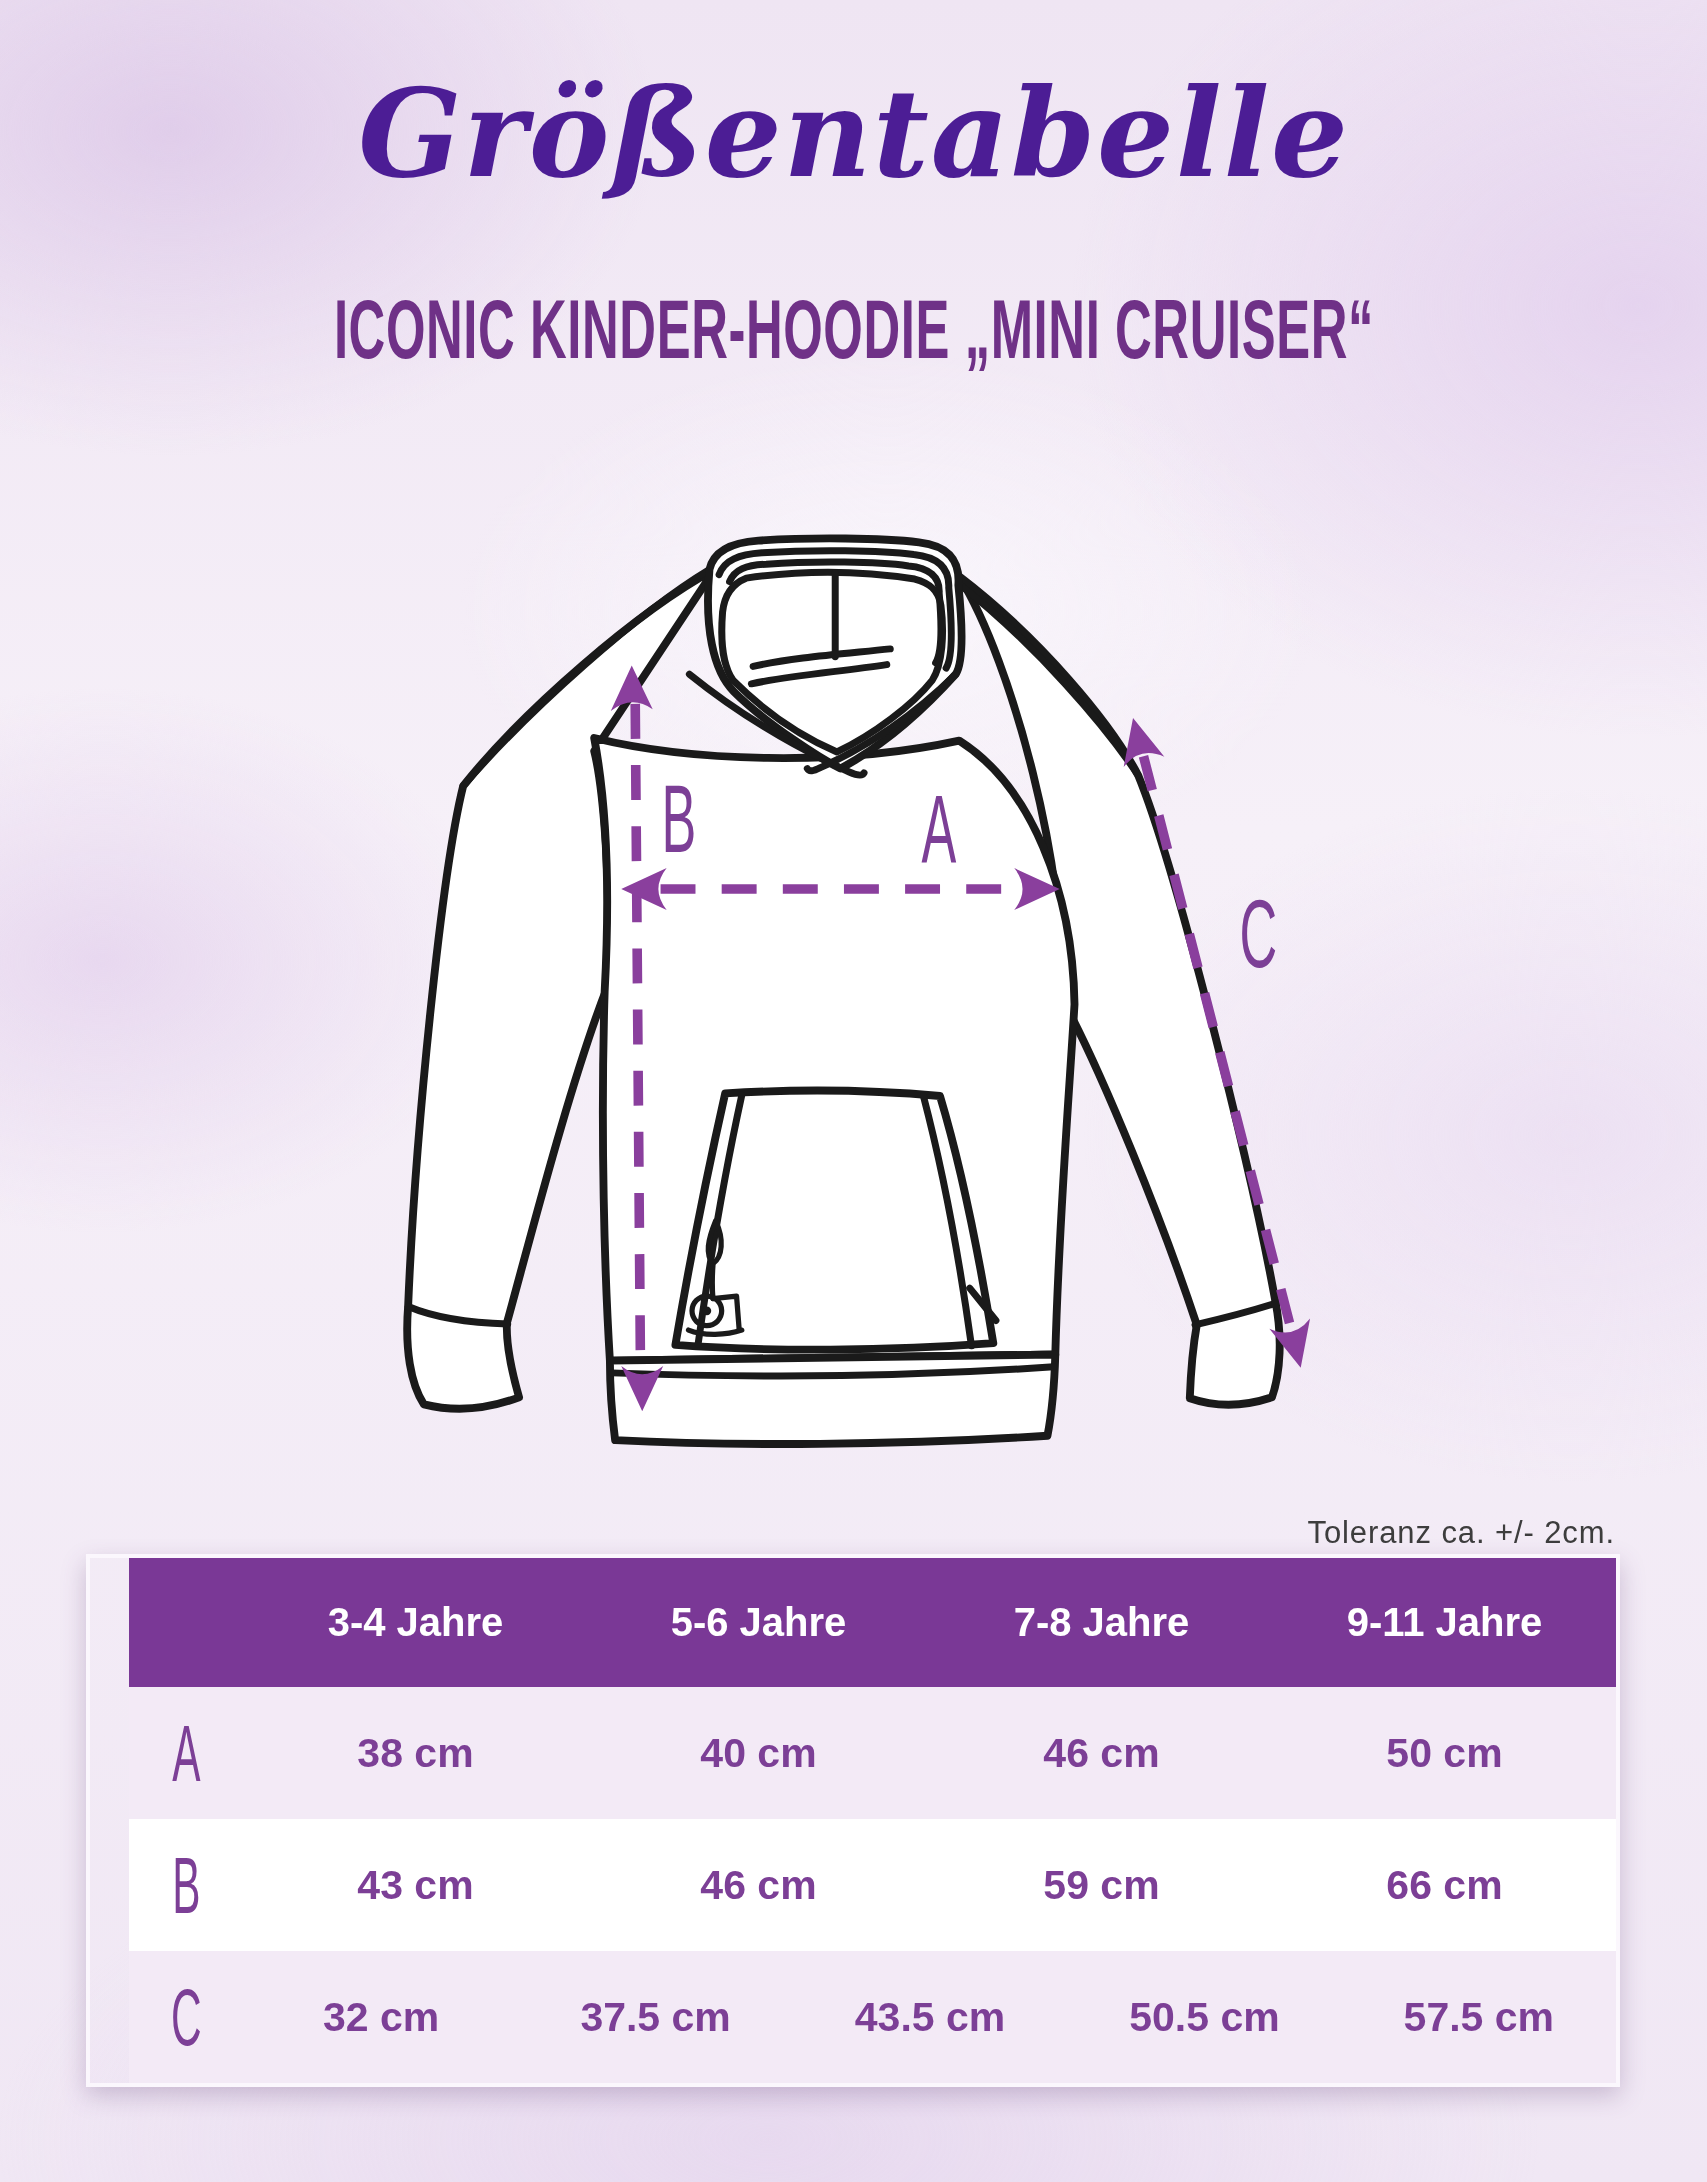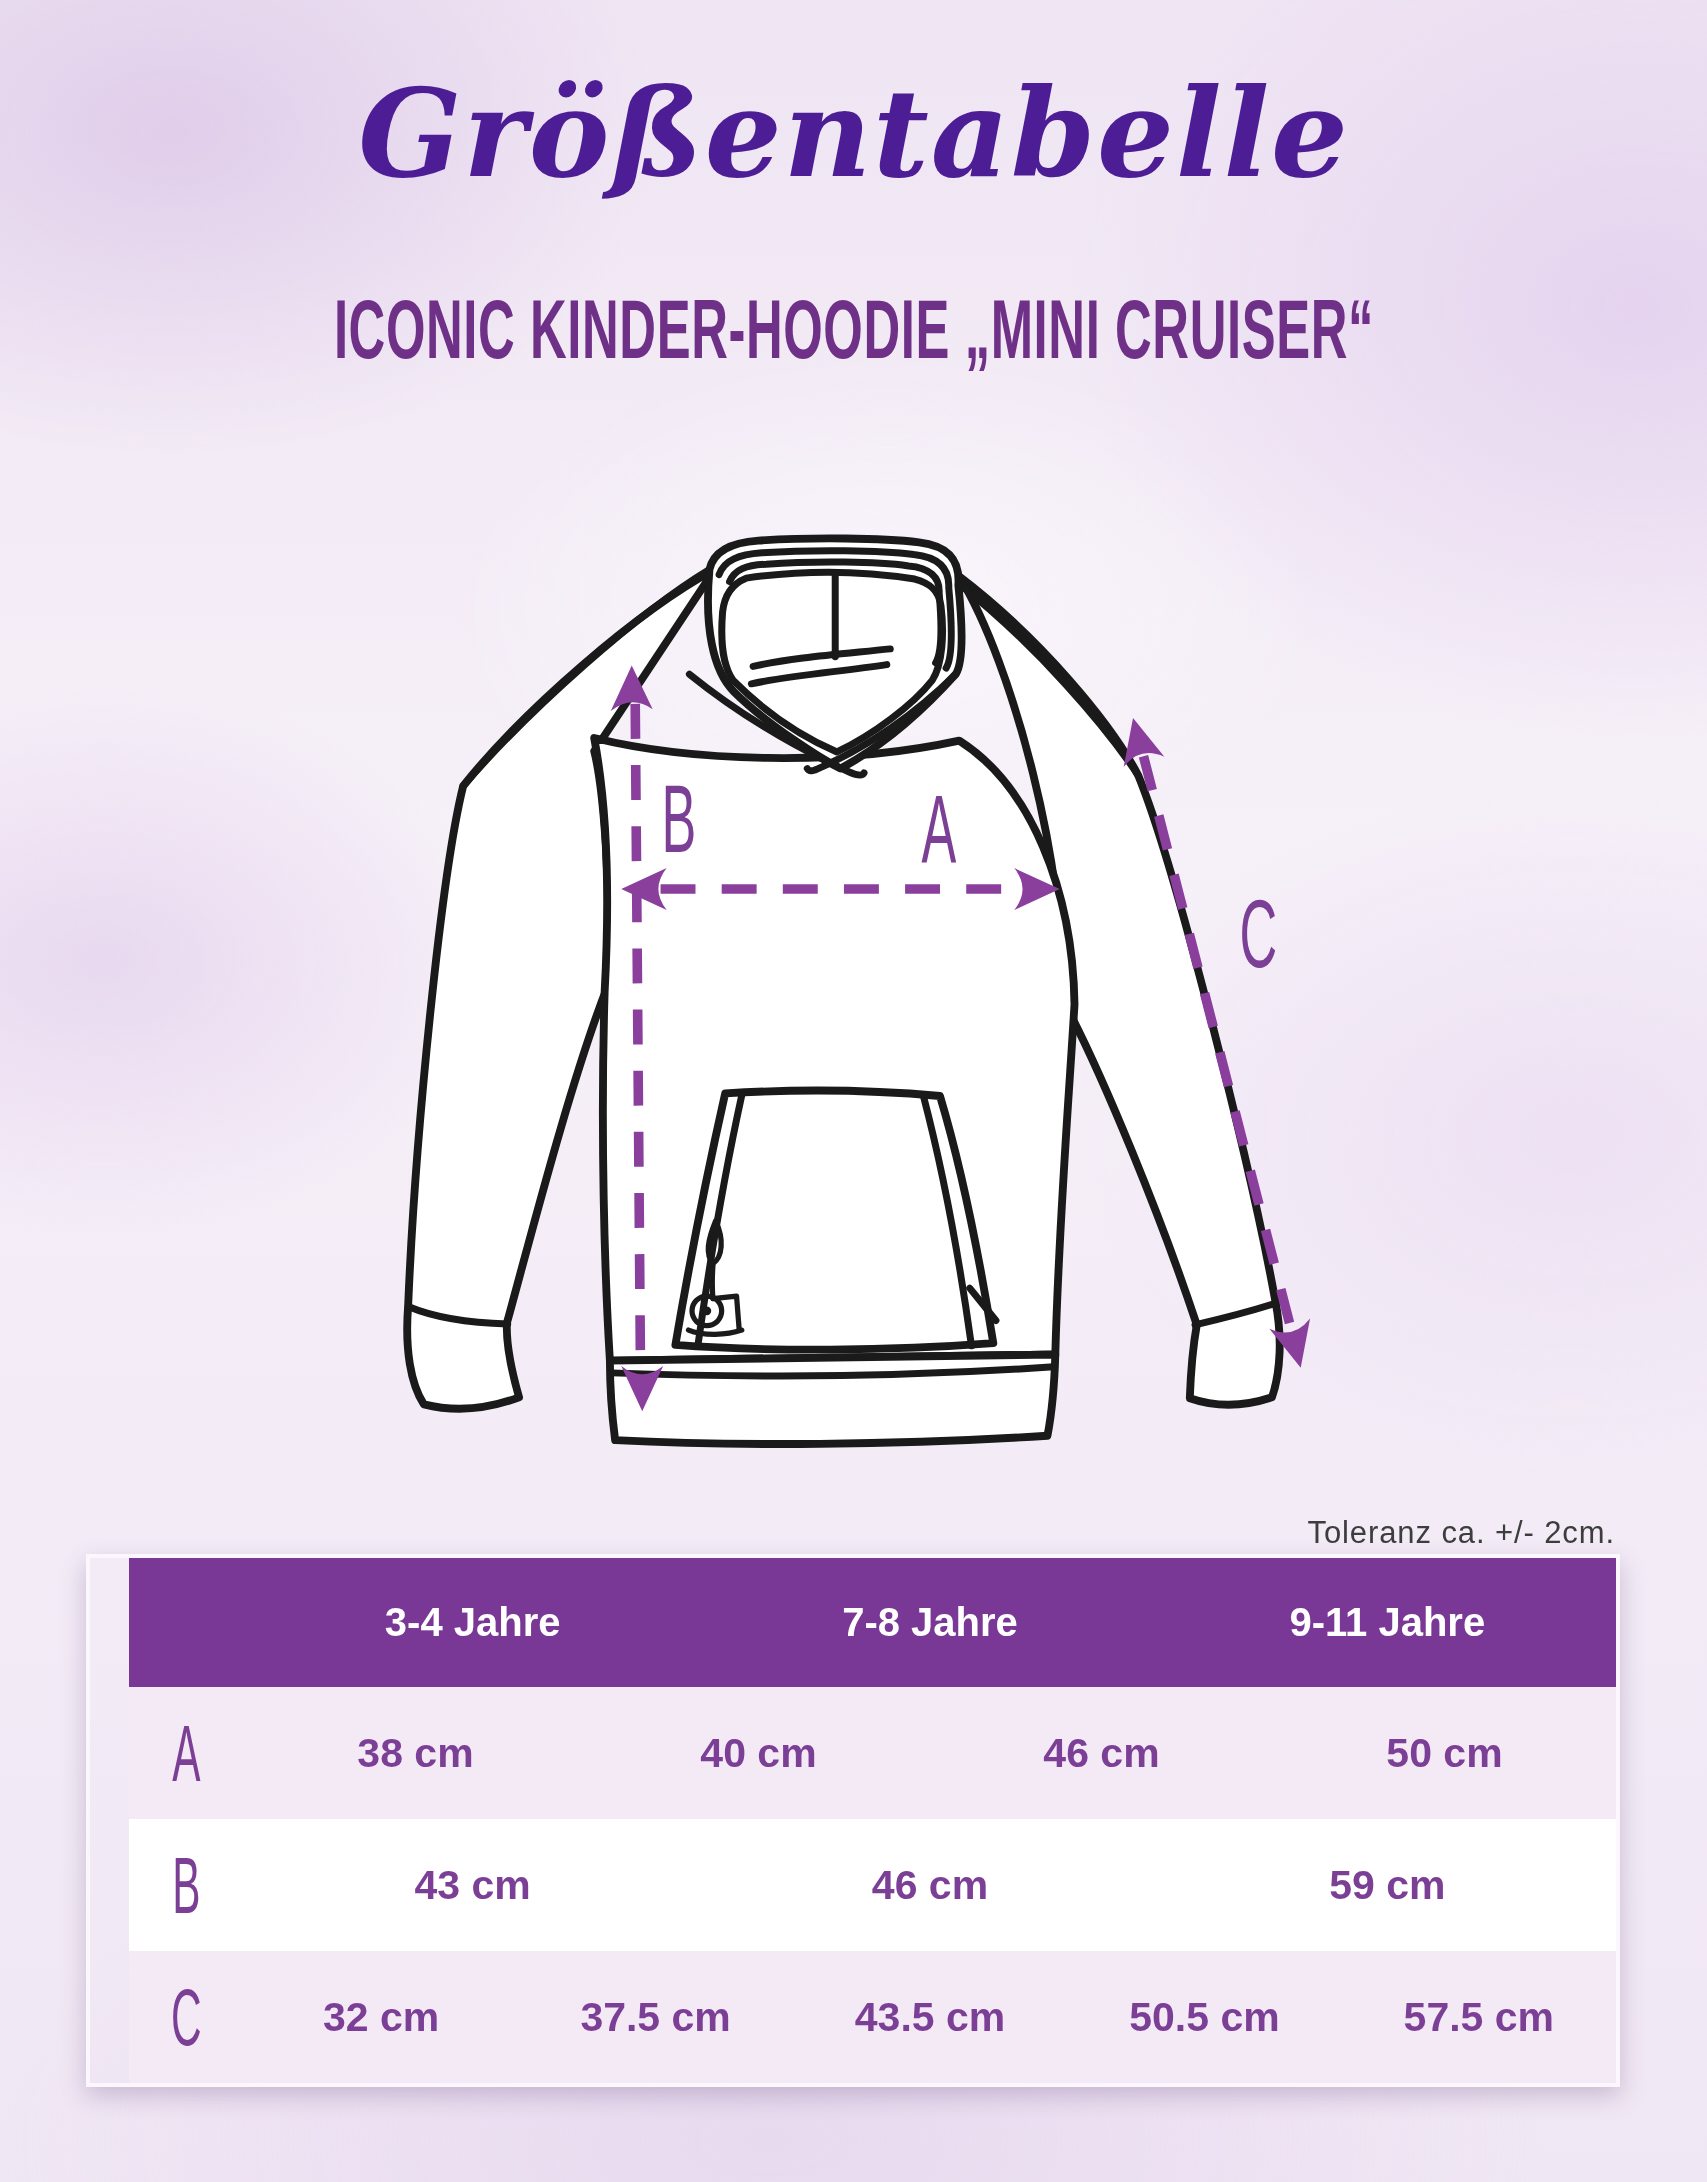--- a/index.html
+++ b/index.html
@@ -131,39 +131,41 @@
 <div class="hand-letter" style="left:650px;top:769px;">B</div>
 <div class="hand-letter" style="left:910px;top:779px;">A</div>
 <div class="hand-letter" style="left:1227px;top:884px;">C</div>
 
 <div class="tolerance-note">Toleranz ca. +/- 2cm.</div>
 
 <div class="size-table">
   <div class="t-row t-head">
     <div class="t-cell t-labelcol"></div>
     <div class="t-cell">3-4 Jahre</div>
+    <div class="t-cell">5-6 Jahre</div>
     <div class="t-cell">7-8 Jahre</div>
     <div class="t-cell">9-11 Jahre</div>
   </div>
   <div class="t-row t-data t-alt">
     <div class="t-cell t-labelcol">
       <span class="t-rowletter">A</span>
     </div>
     <div class="t-cell">38 cm</div>
     <div class="t-cell">40 cm</div>
     <div class="t-cell">46 cm</div>
     <div class="t-cell">50 cm</div>
   </div>
   <div class="t-row t-data t-white">
     <div class="t-cell t-labelcol">
       <span class="t-rowletter">B</span>
     </div>
     <div class="t-cell">43 cm</div>
     <div class="t-cell">46 cm</div>
     <div class="t-cell">59 cm</div>
+    <div class="t-cell">66 cm</div>
   </div>
   <div class="t-row t-data t-alt">
     <div class="t-cell t-labelcol">
       <span class="t-rowletter">C</span>
     </div>
     <div class="t-cell">32 cm</div>
     <div class="t-cell">37.5 cm</div>
     <div class="t-cell">43.5 cm</div>
     <div class="t-cell">50.5 cm</div>
     <div class="t-cell">57.5 cm</div>

